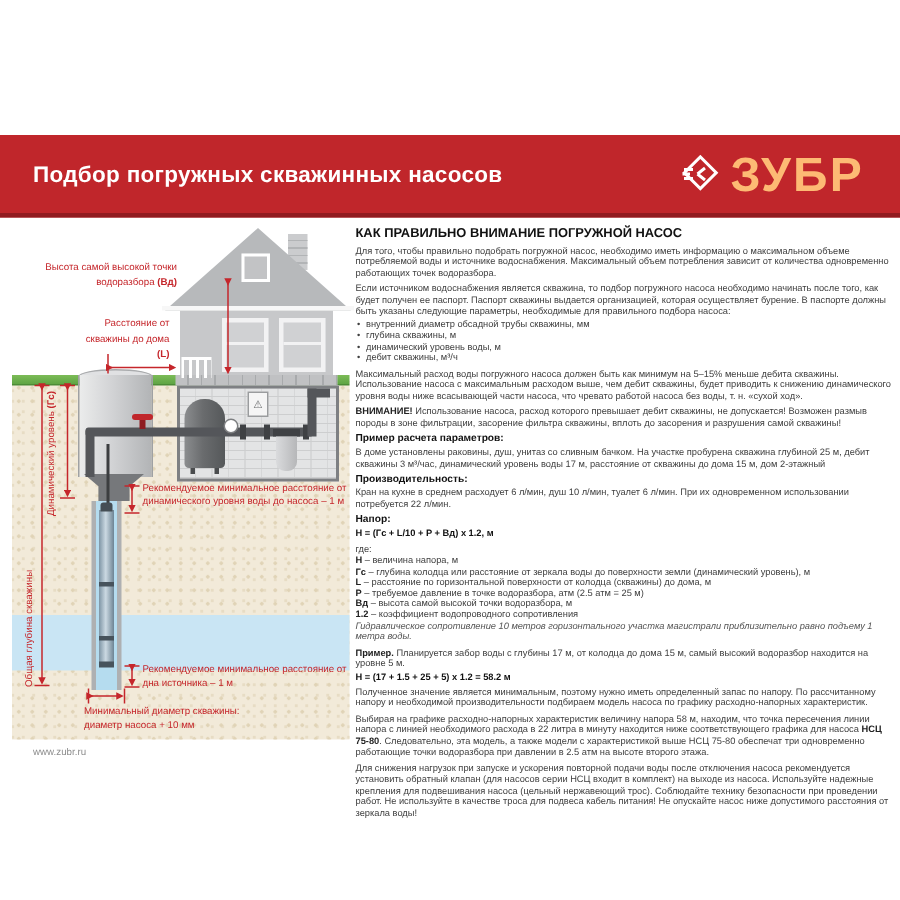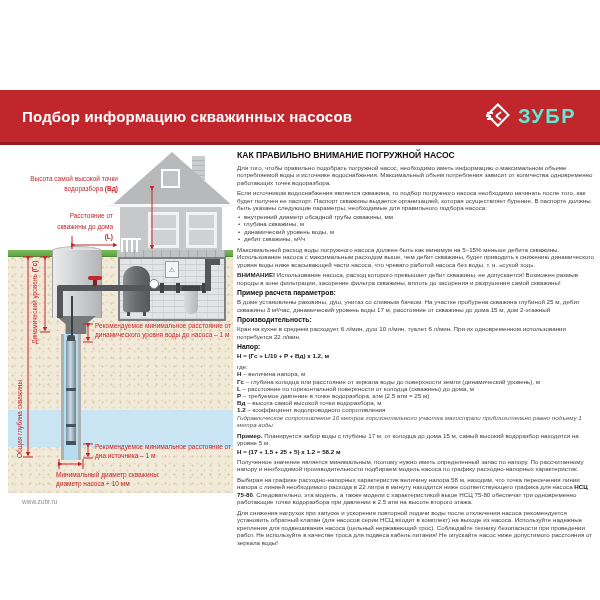--- a/index.html
+++ b/index.html
@@ -5,21 +5,21 @@
   html,body{margin:0;padding:0;}
   body{width:600px;height:600px;position:relative;background:#ffffff;
        font-family:"Liberation Sans","DejaVu Sans",sans-serif;overflow:hidden;}
   .abs{position:absolute;}
 
   
   .header{left:0;top:90px;width:600px;height:52px;background:#c0262b;
           border-bottom:3px solid #911b20;display:flex;align-items:center;}
   .header-title{color:#fff;font-weight:bold;font-size:15px;margin-left:22px;letter-spacing:.2px;}
   .logo{position:absolute;right:24px;top:0;height:52px;display:flex;align-items:center;gap:7px;}
-  .logo-word{color:#5eead4;font-weight:800;font-size:20px;letter-spacing:1.5px;}
+  .logo-word{color:#fdba74;font-weight:800;font-size:32px;letter-spacing:1.5px;}
 
   
   .site{left:22px;top:498px;font-size:6.5px;color:#8d8d8d;}
 
   
   .diagram{left:0;top:148px;width:235px;height:352px;}
   .soil{left:8px;top:106px;width:225px;height:239px;background:#f2ead9;
         background-image:radial-gradient(#e0d3b6 1px,transparent 1.2px),
                          radial-gradient(#e7dcc4 1px,transparent 1.2px);
         background-size:9px 9px,7px 7px;background-position:0 0,4px 3px;z-index:1;}
@@ -98,21 +98,21 @@
   .article li:before{content:"•";position:absolute;left:1px;}
   .bold{font-weight:bold;color:#222;}
   .formula{font-weight:bold;color:#111;margin:0 0 1px;}
   .defs div{line-height:7.2px;}
   .note{font-style:italic;color:#555;margin:2px 0 3px;}
 </style>
 </head>
 <body>
 
 <div class="abs header">
-  <div class="header-title">Подбор информацию скважинных насосов</div>
+  <div class="header-title">Подбор погружных скважинных насосов</div>
   <div class="logo">
     <svg width="26" height="26" viewBox="0 0 26 26">
       <g stroke="#ffffff" stroke-width="2" fill="none">
         <rect x="7.5" y="2.5" width="15" height="15" transform="rotate(45 15 10) translate(0 3)"></rect>
       </g>
       <g stroke="#ffffff" stroke-width="2" fill="none">
         <path d="M11 13 l5 -4 M11 13 l5 4"></path>
         <path d="M2 10 h6 M1 13 h5 M2 16 h6"></path>
       </g>
     </svg>

